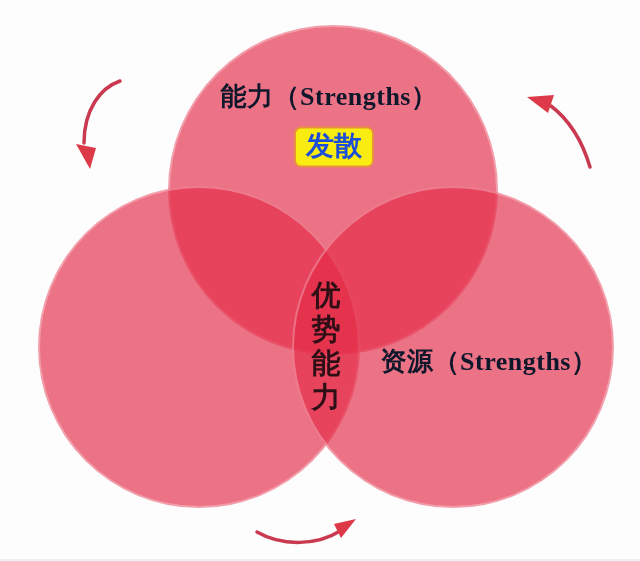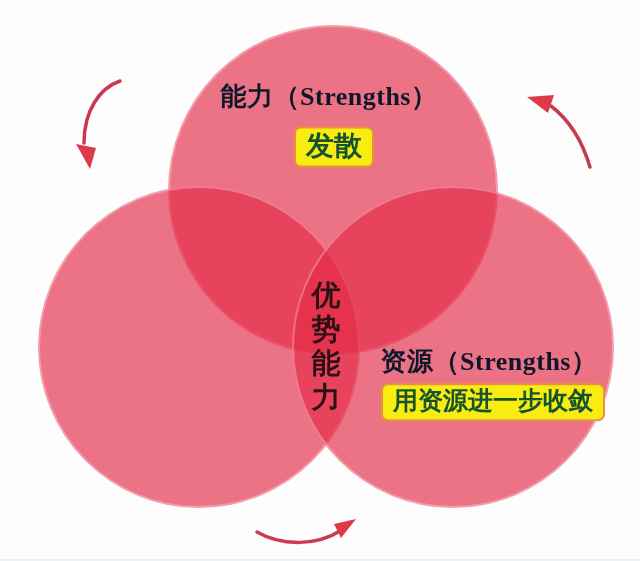--- a/index.html
+++ b/index.html
@@ -41,21 +41,21 @@
   .label-top   { left: 329px; top:  96px; }
   .label-left  { left: 172px; top: 359px; }
   .label-right { left: 489px; top: 361px; }
 
   .tag {
     position: absolute;
     transform: translate(-50%, -50%);
     background: #f8ec11;
     border: 2px solid #e8923f;
     border-radius: 7px;
-    color: #14532d;
+    color: #1d4ed8;
     font-weight: bold;
     font-size: 25px;
     white-space: nowrap;
     padding: 2px 10px 4px;
     line-height: 1.1;
     z-index: 3;
   }
   .tag-top   { left: 334px; top: 147px; font-size: 28px; }
   .tag-left  { left: 171px; top: 400px; }
   .tag-right { left: 493px; top: 402px; }
@@ -98,21 +98,20 @@
 
   <div class="circle circle-top"></div>
   <div class="circle circle-left"></div>
   <div class="circle circle-right"></div>
 
   <div class="label label-top">能力（Strengths）</div>
   <div class="tag tag-top">发散</div>
 
 
   <div class="label label-right">资源（Strengths）</div>
-  <div class="tag tag-right">用资源进一步收敛</div>
 
   <div class="center-label">
     <span>优</span>
     <span>势</span>
     <span>能</span>
     <span>力</span>
   </div>
 
   <svg class="arrows" viewBox="0 0 640 561" xmlns="http://www.w3.org/2000/svg">
     <g>

